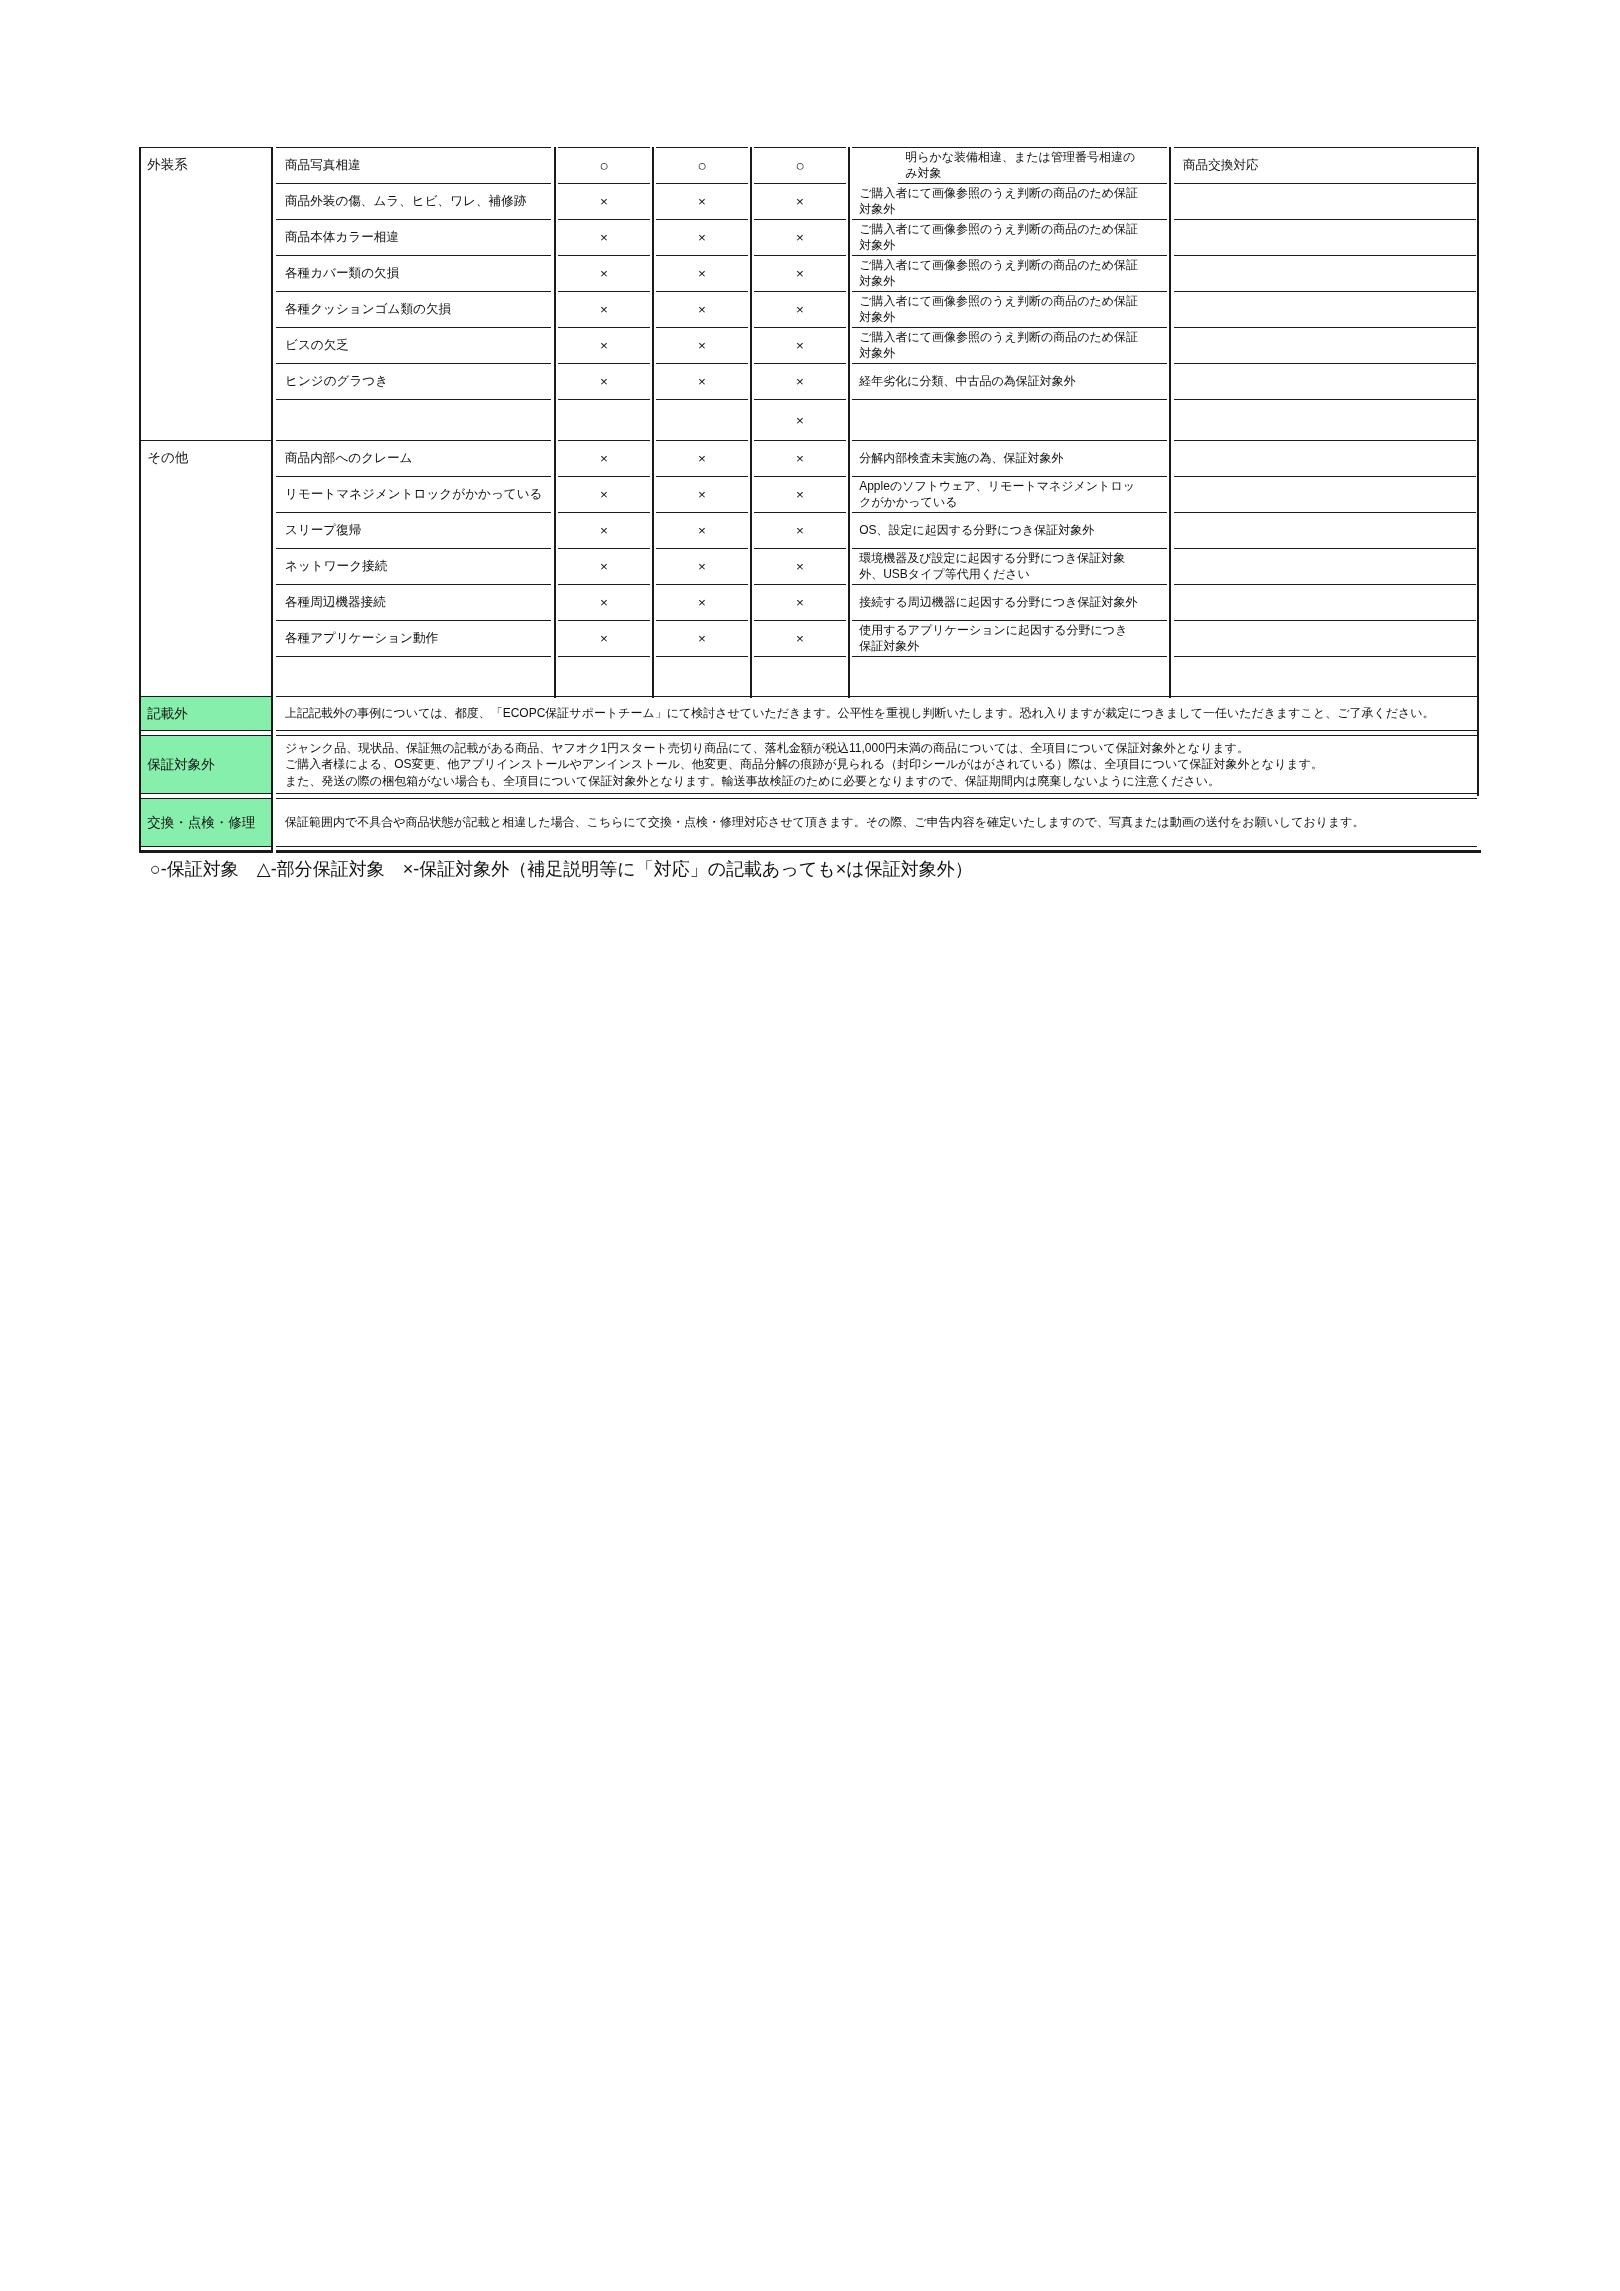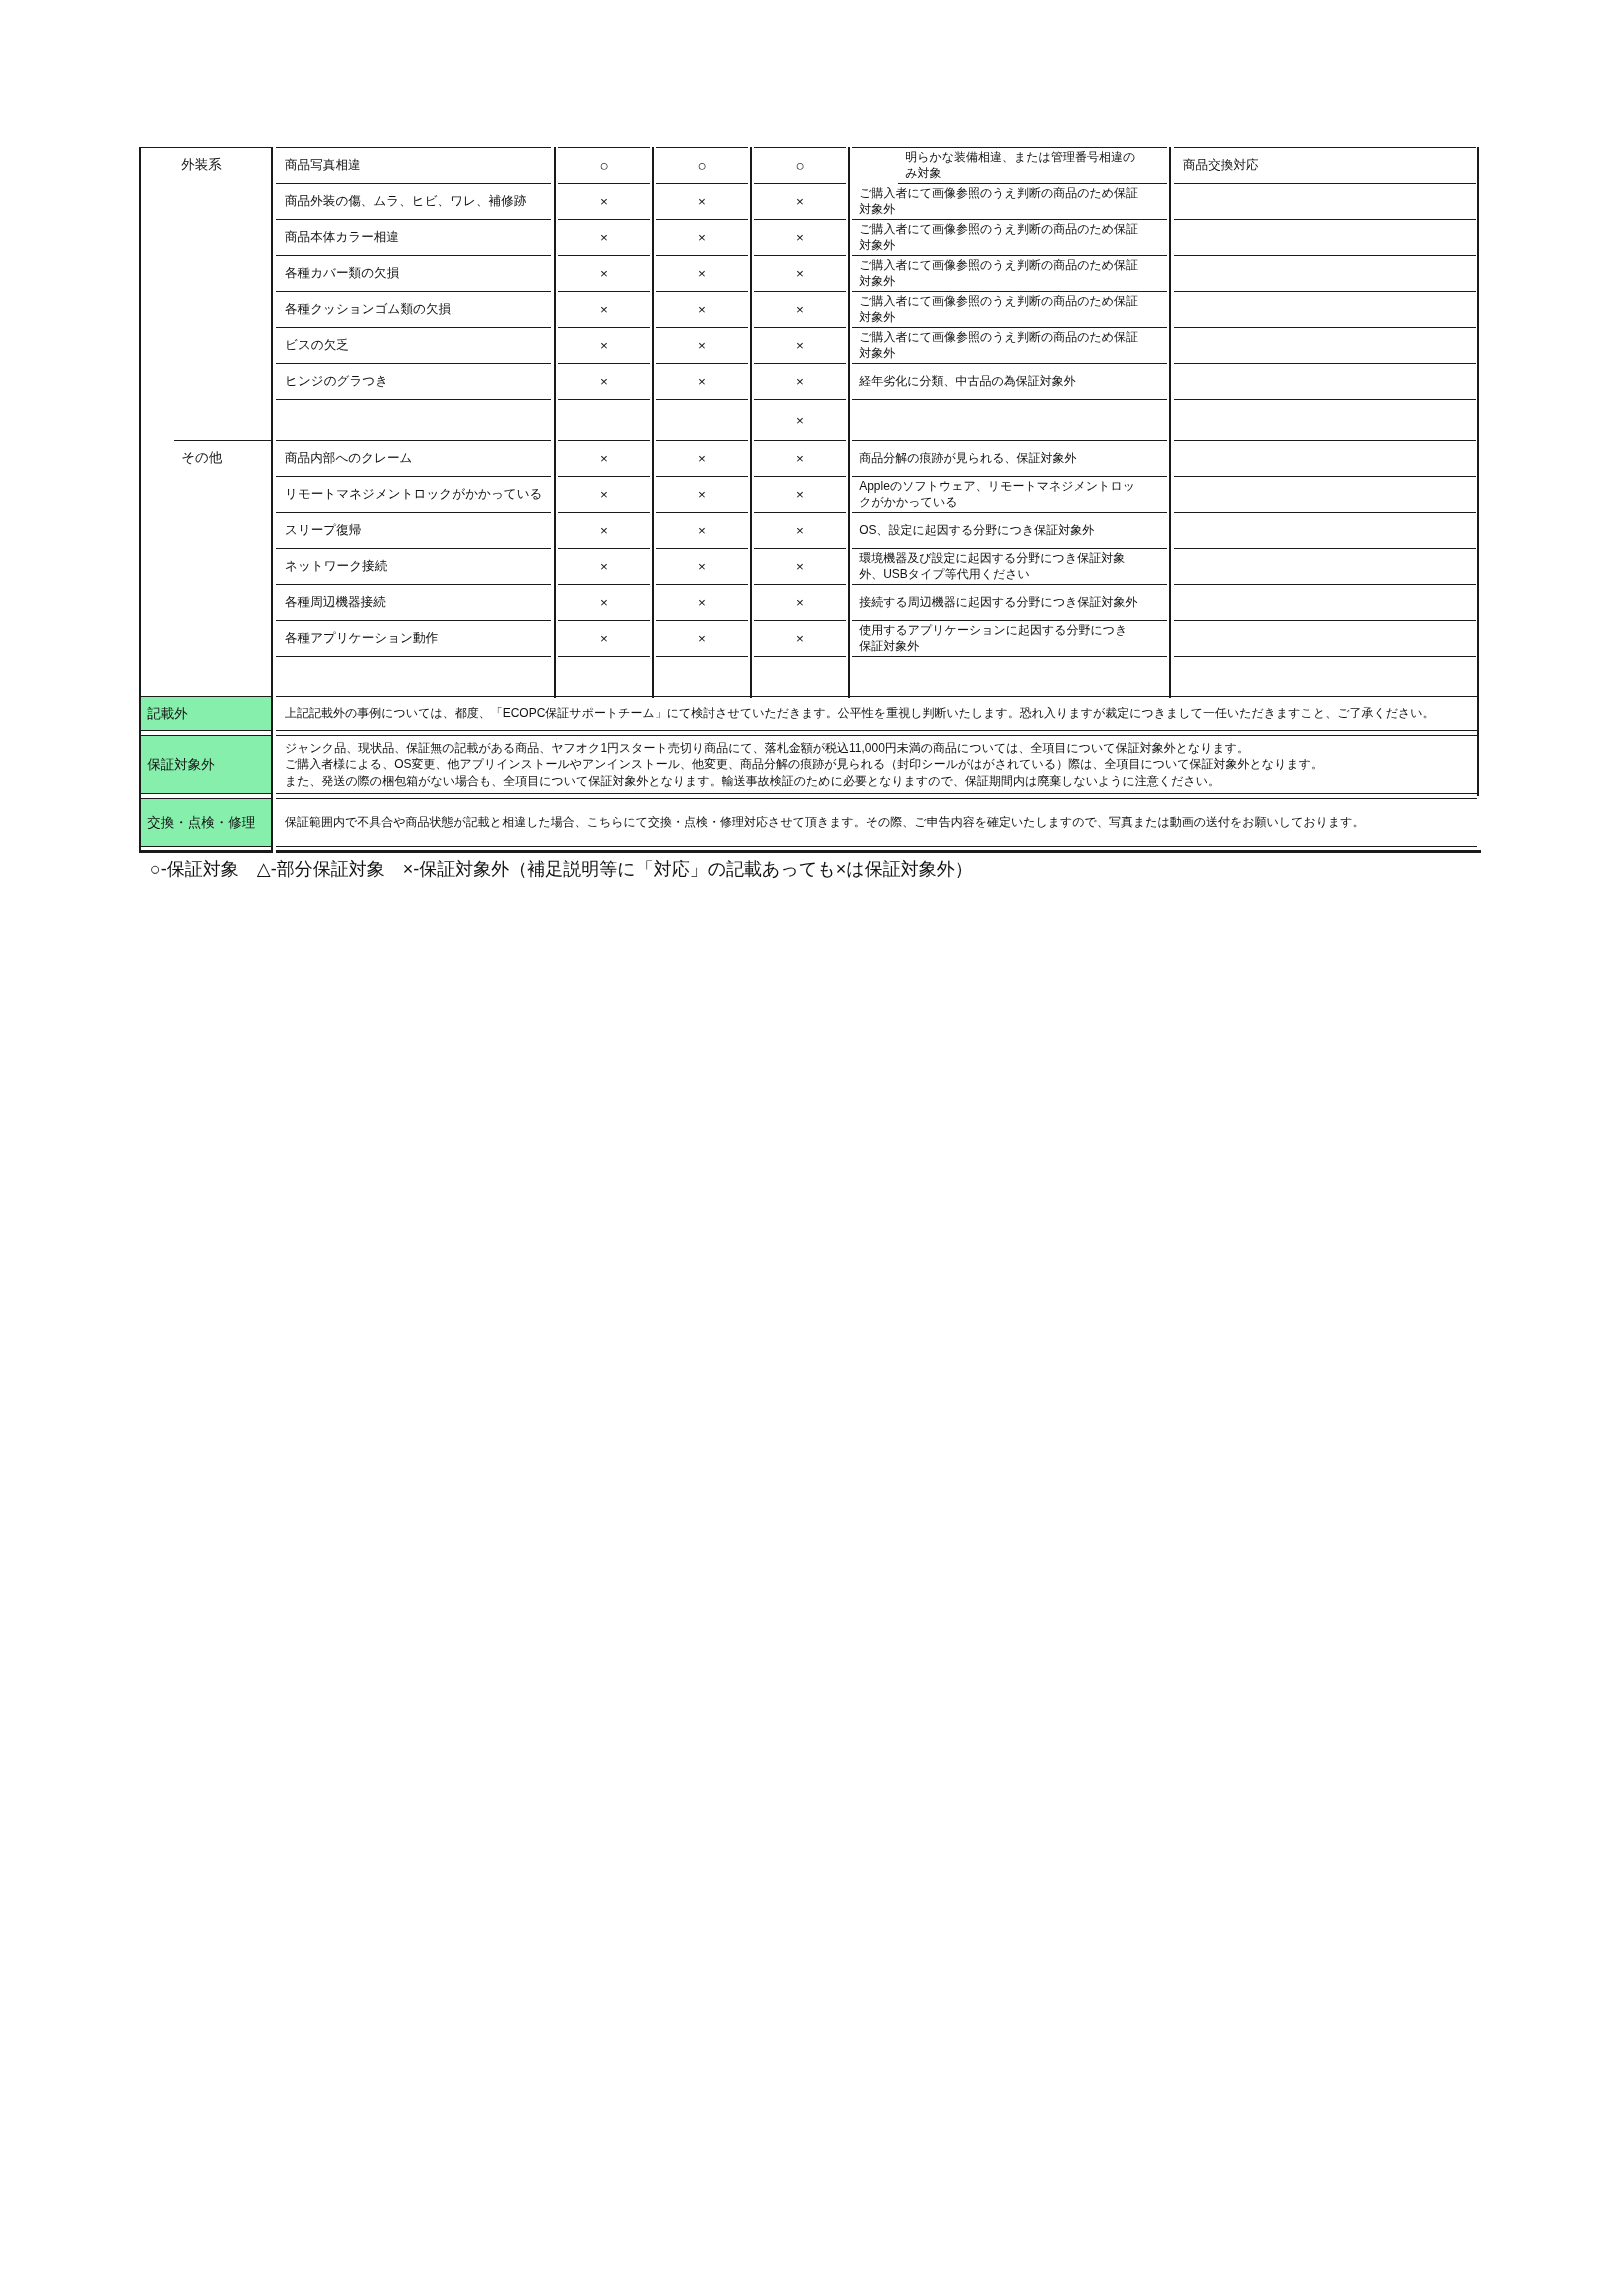--- a/index.html
+++ b/index.html
@@ -7,21 +7,21 @@
     position:relative;width:1620px;height:2292px;background:#ffffff;
     font-family:"Liberation Sans","DejaVu Sans",sans-serif;color:#111;
     overflow:hidden;
   }
   .col{position:absolute;top:147px;border-top:1.8px solid #1a1a1a;box-sizing:border-box;}
   .row{box-sizing:border-box;border-bottom:1.8px solid #1a1a1a;display:flex;align-items:center;overflow:hidden;}
   .row.item{padding-left:9px;font-size:12.6px;white-space:nowrap;}
   .row.sym{justify-content:center;}
   .row.desc{padding:1.8px 29px 1.8px 7.2px;font-size:12px;line-height:1.28;}
   .row.extra{padding-left:9px;font-size:12.6px;}
-  .catbox{box-sizing:border-box;border-bottom:1.8px solid #1a1a1a;padding:8px 0 0 7.2px;font-size:13.5px;margin-left:34px;}
+  .catbox{box-sizing:border-box;border-bottom:1.8px solid #1a1a1a;padding:8px 0 0 7.2px;font-size:13.5px;}
   .mark-circle{font-size:15.3px;}
   .mark-x{font-size:13.5px;}
   .vline{position:absolute;width:1.8px;background:#1a1a1a;}
   .note-label{
     position:absolute;left:140px;width:131px;box-sizing:border-box;
     border-top:1.8px solid #1a1a1a;border-bottom:1.8px solid #1a1a1a;
     display:flex;align-items:center;padding-left:7.2px;font-size:13.5px;background:#86efac;
   }
   .note-content{
     position:absolute;left:276px;width:1201px;box-sizing:border-box;
@@ -115,21 +115,21 @@
     </div>
   <div id="desc-col" class="col" style="left:852px;width:315px;height:551px;">
       <div class="row desc" style="height: 36px; margin-left: 46px;">明らかな装備相違、または管理番号相違のみ対象</div>
       <div class="row desc" style="height: 36px;">ご購入者にて画像参照のうえ判断の商品のため保証対象外</div>
       <div class="row desc" style="height: 36px;">ご購入者にて画像参照のうえ判断の商品のため保証対象外</div>
       <div class="row desc" style="height: 36px;">ご購入者にて画像参照のうえ判断の商品のため保証対象外</div>
       <div class="row desc" style="height: 36px;">ご購入者にて画像参照のうえ判断の商品のため保証対象外</div>
       <div class="row desc" style="height: 36px;">ご購入者にて画像参照のうえ判断の商品のため保証対象外</div>
       <div class="row desc" style="height: 36px;">経年劣化に分類、中古品の為保証対象外</div>
       <div class="row desc" style="height: 41px;"></div>
-      <div class="row desc" style="height: 36px;">商品分解の痕跡が見られる、保証対象外</div>
+      <div class="row desc" style="height: 36px;">分解内部検査未実施の為、保証対象外</div>
       <div class="row desc" style="height: 36px;">Appleのソフトウェア、リモートマネジメントロックがかかっている</div>
       <div class="row desc" style="height: 36px;">OS、設定に起因する分野につき保証対象外</div>
       <div class="row desc" style="height: 36px;">環境機器及び設定に起因する分野につき保証対象外、USBタイプ等代用ください</div>
       <div class="row desc" style="height: 36px;">接続する周辺機器に起因する分野につき保証対象外</div>
       <div class="row desc" style="height: 36px;">使用するアプリケーションに起因する分野につき保証対象外</div>
       <div class="row desc" style="height: 41px;"></div>
     </div>
   <div id="extra-col" class="col" style="left:1174px;width:302px;height:551px;">
       <div class="row extra" style="height: 36px;">商品交換対応</div>
       <div class="row extra" style="height: 36px;"></div>

